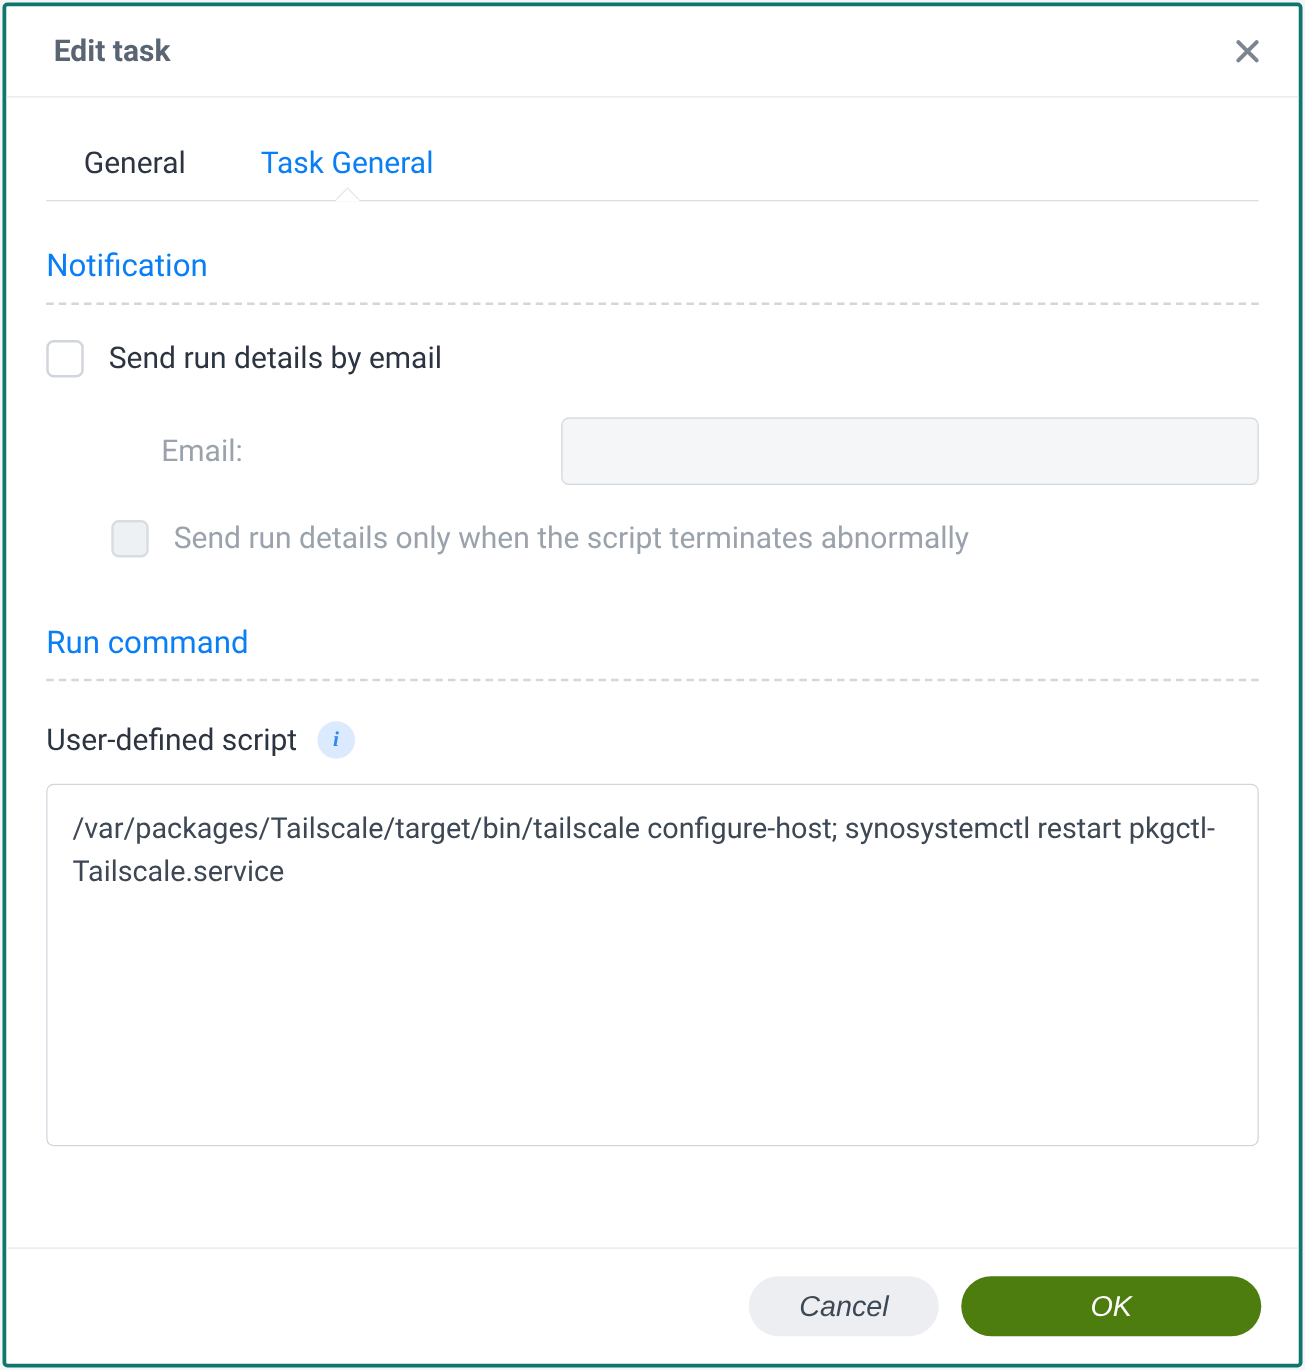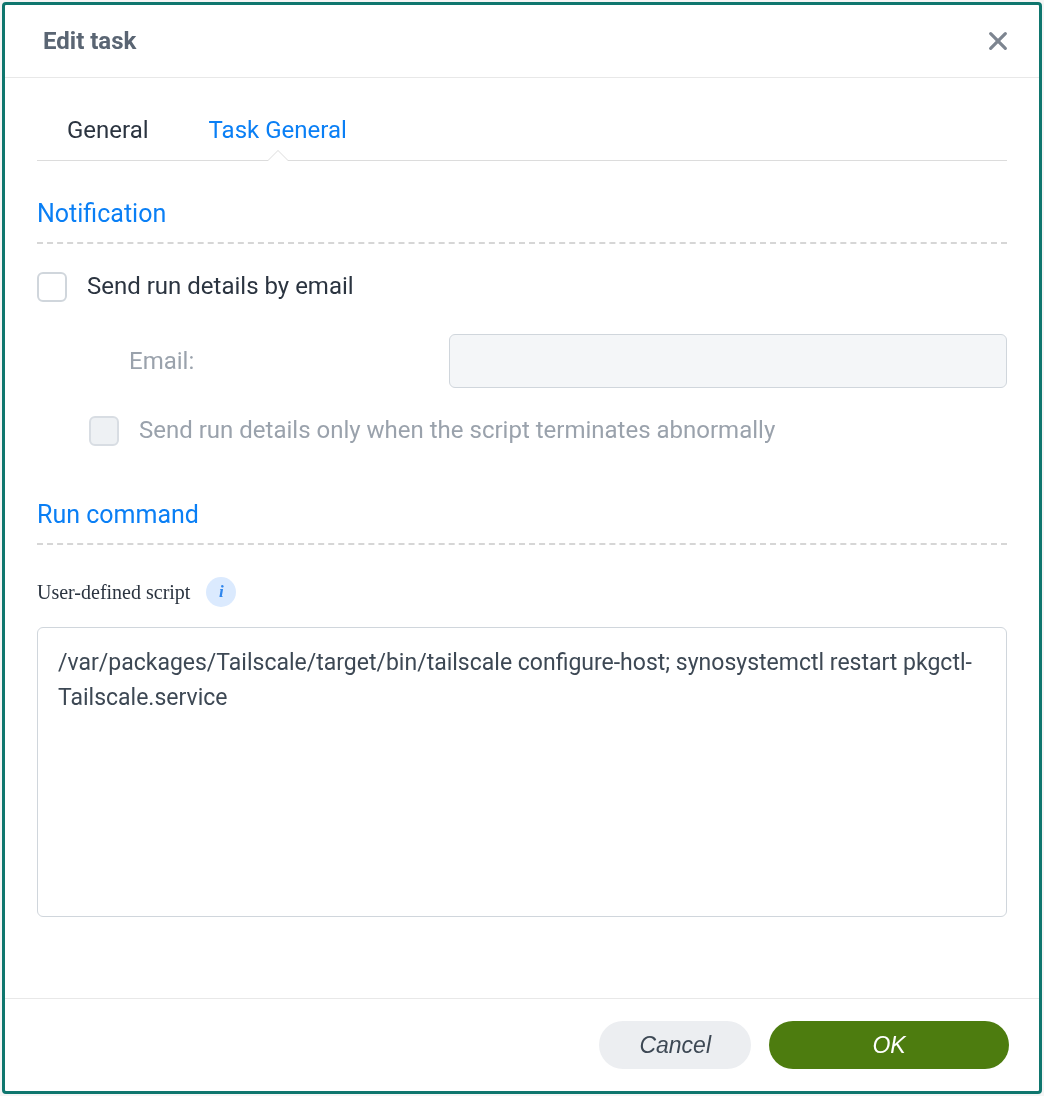--- a/index.html
+++ b/index.html
@@ -143,23 +143,22 @@
     .text-input:disabled {
       background: #f4f6f8;
       color: #9aa2ac;
     }
     .script-label-row {
       display: flex;
       align-items: center;
       margin-top: 32px;
     }
     .script-label {
-      font-size: 20px;
-      color: #2b3440;
-      font-family: Liberation Serif, serif;
+      font-size: 24px;
+      color: #2b3440;
     }
     .info-icon {
       width: 30px;
       height: 30px;
       border-radius: 50%;
       background: #dbeafe;
       color: #2f86ed;
       display: flex;
       align-items: center;
       justify-content: center;

